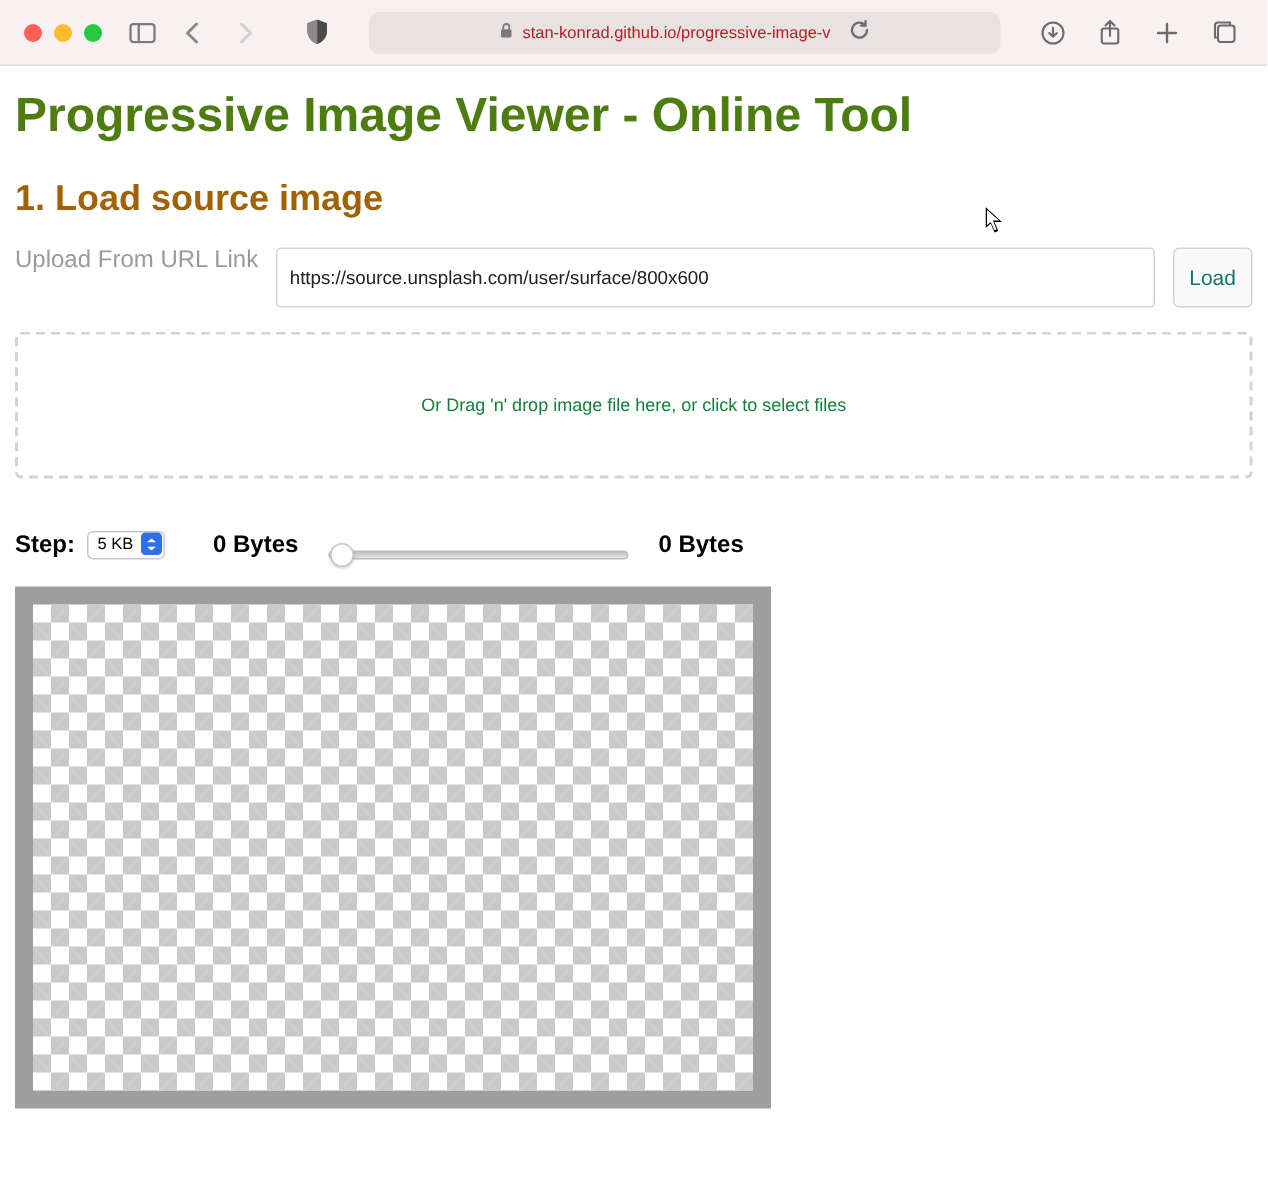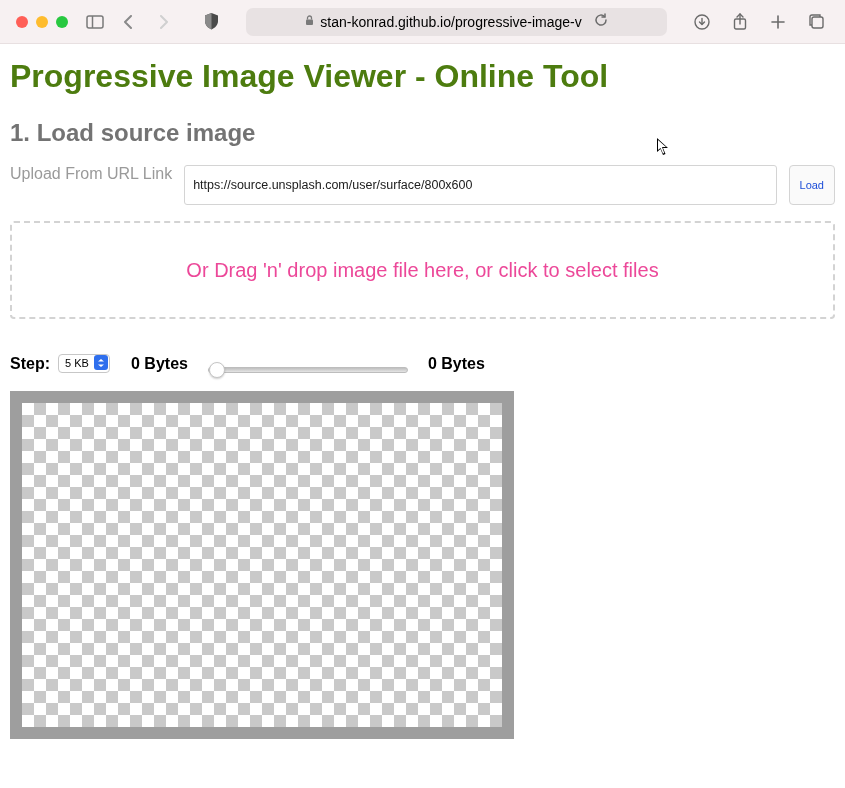--- a/index.html
+++ b/index.html
@@ -31,41 +31,41 @@
 .chrome-btn.disabled { color: #c4c4c4; }
 .url-bar {
   flex: 1;
   background: #e8e2e3;
   height: 28px;
   border-radius: 7px;
   display: flex;
   align-items: center;
   justify-content: center;
   margin: 0 14px;
-  font-size: 14px;
-  color: #000000;
+  font-size: 11px;
+  color: #b91c1c;
   gap: 6px;
   padding: 0 18px;
   position: relative;
 }
 .url-bar .lock { font-size: 11px; color: #7a7a7a; }
 .url-bar .refresh { margin-left: 6px; color: #6b6b6b; }
 .chrome-right { display: flex; gap: 12px; align-items: center; }
 .content { padding: 8px 10px 20px 10px; }
 h1 {
   font-size: 32px;
   font-weight: 800;
   margin: 6px 0 24px 0;
   color: #4d7c0f;
 }
 h2 {
   font-size: 24px;
   font-weight: 800;
   margin: 10px 0 18px 0;
-  color: #737373;
+  color: #a16207;
 }
 .url-row {
   display: flex;
   gap: 12px;
   margin-bottom: 16px;
 }
 .url-label {
   color: #9a9a9a;
   font-size: 16px;
 }
@@ -76,33 +76,33 @@
   border-radius: 3px;
   padding: 2px 8px;
   font-size: 12.5px;
   color: #202020;
 }
 .load-btn {
   border: 1px solid #d4d4d4;
   background: #fafafa;
   border-radius: 4px;
   padding: 3px 10px;
-  font-size: 11px;
-  color: #1d4ed8;
+  font-size: 14px;
+  color: #0f766e;
   cursor: pointer;
 }
 .dropzone {
   border: 2px dashed #d3d3d3;
   border-radius: 4px;
   height: 98px;
   display: flex;
   align-items: center;
   justify-content: center;
-  color: #ec4899;
-  font-size: 20px;
+  color: #15803d;
+  font-size: 12px;
   margin-bottom: 34px;
 }
 .step-row {
   display: flex;
   align-items: flex-end;
   gap: 8px;
   margin-bottom: 18px;
   font-size: 16px;
 }
 .step-label { font-weight: 700; }
@@ -112,21 +112,21 @@
   border-radius: 4px;
   padding: 1px 20px 1px 6px;
   font-size: 11px;
   height: 19px;
   background: #fff;
   position: relative;
 }
 .select-wrap {
   position: relative;
   display: inline-block;
-  margin-right: 13px;
+  margin-right: 24px;
 }
 .select-arrow {
   position: absolute;
   right: 2px; top: 2px;
   width: 14px; height: 15px;
   background: #2f6fed;
   border-radius: 3px;
   display: flex; align-items: center; justify-content: center;
 }
 .select-arrow svg { width: 8px; height: 8px; }

